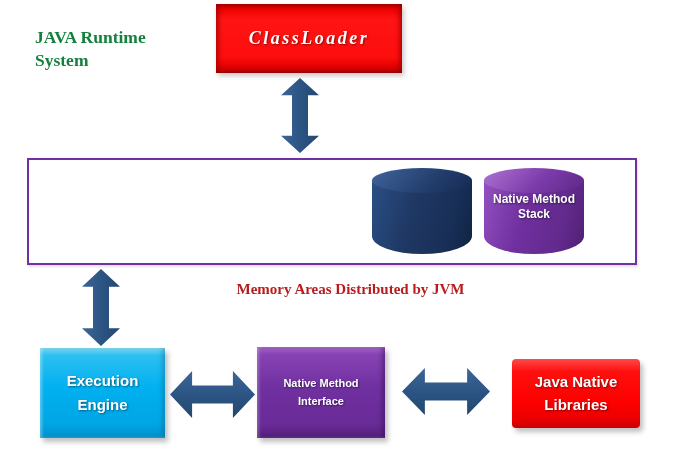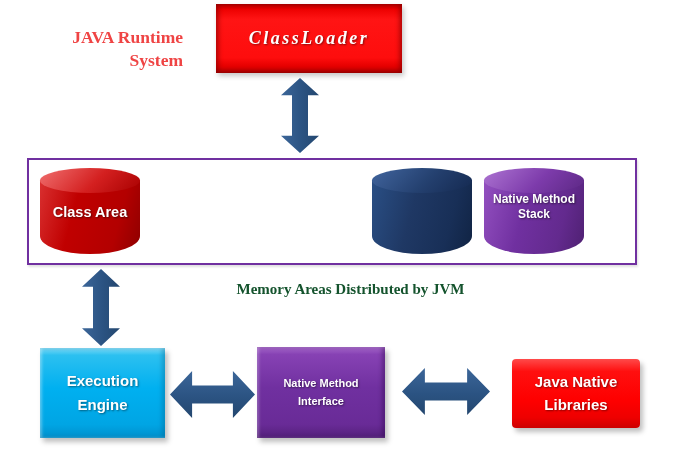--- a/index.html
+++ b/index.html
@@ -4,25 +4,25 @@
 <style>
   html,body{margin:0;padding:0;background:#fff;}
   .canvas{
     position:relative;width:683px;height:462px;background:#ffffff;overflow:hidden;
     font-family:"Liberation Sans",sans-serif;
   }
   
   .title{
     position:absolute;left:35px;top:26px;width:148px;
     font-family:"Liberation Serif",serif;font-weight:700;font-size:17.5px;
-    line-height:1.3;color:#ef4444;text-align:right;
+    line-height:1.3;color:#15803d;
   }
   .caption{
     position:absolute;left:228px;top:281px;width:245px;text-align:center;
-    font-family:"Liberation Serif",serif;font-weight:700;font-size:15px;color:#14532d;
+    font-family:"Liberation Serif",serif;font-weight:700;font-size:15px;color:#b91c1c;
   }
   
   .box{
     position:absolute;display:flex;align-items:center;justify-content:center;
     text-align:center;color:#fff;font-weight:700;
     text-shadow:1px 1px 2px rgba(0,0,0,.45);box-sizing:border-box;
   }
   .classloader{
     left:216px;top:4px;width:186px;height:69px;
     font-family:"Liberation Serif",serif;font-size:18px;letter-spacing:2.5px;
@@ -98,25 +98,20 @@
 
   <div class="title">JAVA Runtime System</div>
 
   <div class="box classloader">
     <span>ClassLoader</span>
   </div>
 
   <div class="arrow-v av1"></div>
 
   <div class="mem">
-    <div class="cyl c0 red">
-      <div class="cyl-body"></div>
-      <div class="cyl-top"></div>
-      <div class="cyl-label">Class Area</div>
-    </div>
     <div class="cyl c3 navy">
       <div class="cyl-body"></div>
       <div class="cyl-top"></div>
     </div>
     <div class="cyl c4 purple">
       <div class="cyl-body"></div>
       <div class="cyl-top"></div>
       <div class="cyl-label">Native Method Stack</div>
     </div>
   </div>

